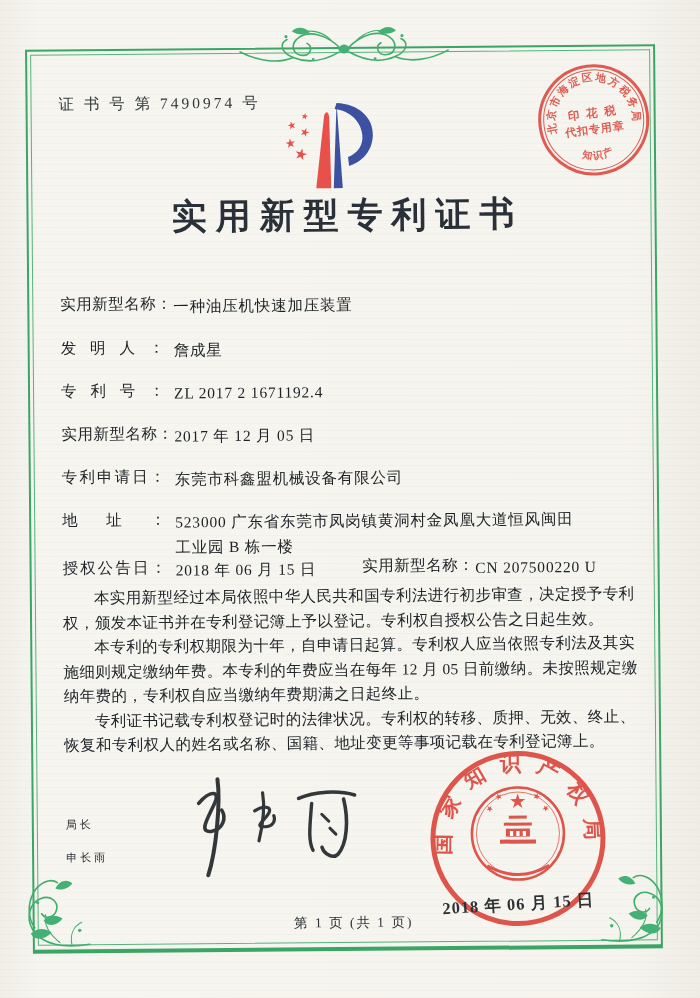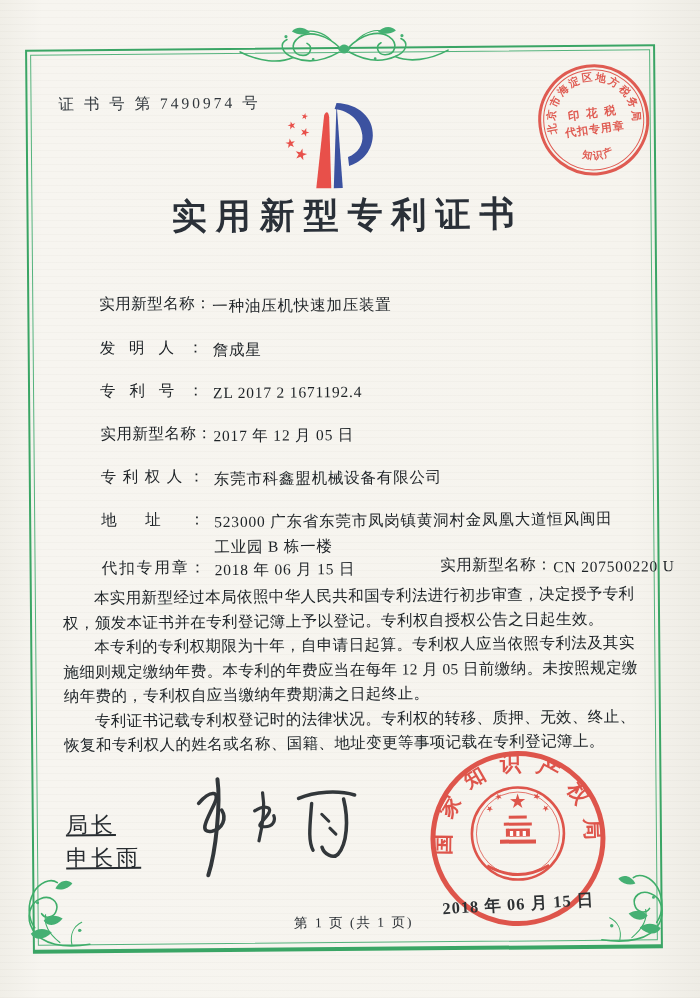--- a/index.html
+++ b/index.html
@@ -28,35 +28,35 @@
   .ornament{position:absolute;}
   
   .cert-no{position:absolute; left:62px; top:92px; font-size:15.5px; letter-spacing:3px; color:#31373c;}
   .logo{position:absolute; left:288px; top:100px;}
   .title{
     position:absolute; left:0; right:0; top:192px; text-align:center;
     font-size:35px; font-weight:bold; letter-spacing:9px; color:#2a3038;
   }
   
   .row{position:absolute; left:62px; font-size:15.5px; color:#1d2226; white-space:nowrap;}
-  .flabel{display:inline-block; width:104px; text-align-last:justify; vertical-align:top; letter-spacing:0.5px;margin-left:39px;}
+  .flabel{display:inline-block; width:104px; text-align-last:justify; vertical-align:top; letter-spacing:0.5px;}
   .fvalue{display:inline-block; margin-left:9px; vertical-align:top; white-space:pre-line; letter-spacing:0.8px; line-height:25px;}
   .row7{display:flex;}
   .grant-group{margin-left:46px; white-space:nowrap;}
   
   .paras{position:absolute; left:62px; top:584px; width:580px;}
   .paras p{
     margin:0; text-indent:2em; font-size:15.5px; line-height:24.5px;
     color:#20262a; letter-spacing:0.4px;
   }
   
   .signer{
     position:absolute; left:63px; top:806px;
     font-family:"Liberation Sans","DejaVu Sans",sans-serif;
-    font-size:22px; letter-spacing:3px; color:#272c30; line-height:33px; font-weight:500;text-decoration:underline;
+    font-size:11px; letter-spacing:3px; color:#272c30; line-height:33px; font-weight:500;
   }
   .signature{position:absolute; left:160px; top:768px; mix-blend-mode:multiply; opacity:.94;}
   .seal{position:absolute; left:420px; top:745px; mix-blend-mode:multiply; opacity:.92;}
   .stamp{position:absolute; left:531px; top:56px; transform:rotate(-7deg); mix-blend-mode:multiply; opacity:.9;}
   .footer{
     position:absolute; left:0; right:0; top:914px; text-align:center;
     font-size:13.5px; letter-spacing:2px; color:#2a2f34;
   }
   svg text{font-family:"Liberation Serif","DejaVu Serif",serif;}
 </style>
@@ -157,29 +157,29 @@
     <div class="row" style="top:336px">
       <span class="flabel">发明人：</span><span class="fvalue">詹成星</span>
     </div>
     <div class="row" style="top:379px">
       <span class="flabel">专利号：</span><span class="fvalue">ZL 2017 2 1671192.4</span>
     </div>
     <div class="row" style="top:422px">
       <span class="flabel">实用新型名称：</span><span class="fvalue">2017 年 12 月 05 日</span>
     </div>
     <div class="row" style="top:465px">
-      <span class="flabel">专利权人：</span><span class="fvalue">东莞市科鑫盟机械设备有限公司</span>
+      <span class="flabel">专利申请日：</span><span class="fvalue">东莞市科鑫盟机械设备有限公司</span>
     </div>
     <div class="row" style="top:508px">
       <span class="flabel">地址：</span><span class="fvalue">523000 广东省东莞市凤岗镇黄洞村金凤凰大道恒风闽田
 工业园 B 栋一楼</span>
     </div>
     <div class="row row7" style="top:556px">
       <div>
-        <span class="flabel">代扣专用章：</span><span class="fvalue">2018 年 06 月 15 日</span>
+        <span class="flabel">授权公告日：</span><span class="fvalue">2018 年 06 月 15 日</span>
       </div>
       <div class="grant-group">
         <span class="flabel">实用新型名称：</span><span class="fvalue">CN 207500220 U</span>
       </div>
     </div>
 
     <div class="paras">
       <p>本实用新型经过本局依照中华人民共和国专利法进行初步审查，决定授予专利权，颁发本证书并在专利登记簿上予以登记。专利权自授权公告之日起生效。</p>
       <p>本专利的专利权期限为十年，自申请日起算。专利权人应当依照专利法及其实施细则规定缴纳年费。本专利的年费应当在每年 12 月 05 日前缴纳。未按照规定缴纳年费的，专利权自应当缴纳年费期满之日起终止。</p>
       <p>专利证书记载专利权登记时的法律状况。专利权的转移、质押、无效、终止、恢复和专利权人的姓名或名称、国籍、地址变更等事项记载在专利登记簿上。</p>

